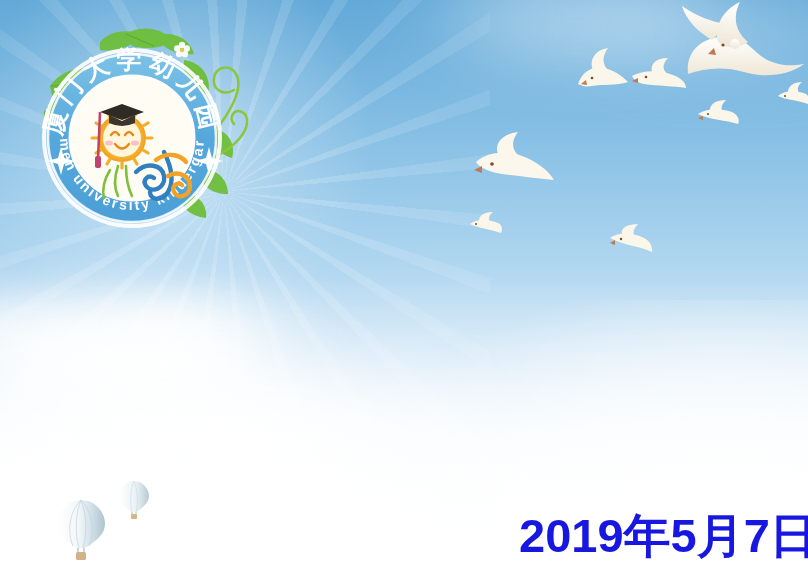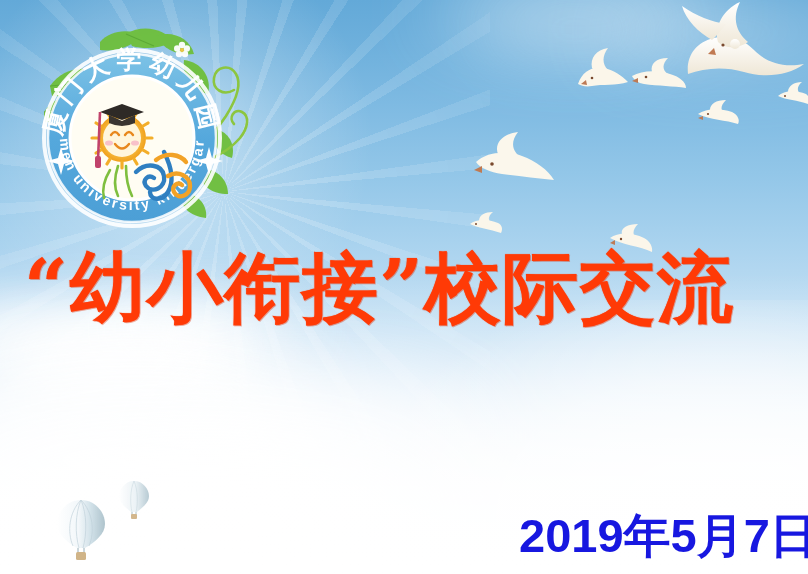--- a/index.html
+++ b/index.html
@@ -404,17 +404,16 @@
 
       <g fill="none" stroke-linecap="round">
         <path d="M122 152 C132 142 148 144 150 156 C152 168 138 174 132 166 C128 160 134 154 140 158" stroke="#2F7FC1" stroke-width="4.4"></path>
         <path d="M150 132 C158 148 160 162 154 172 C148 182 136 180 136 172" stroke="#2F7FC1" stroke-width="4.4"></path>
         <path d="M154 156 C164 150 176 156 176 166 C176 176 164 180 160 172 C157 166 164 161 168 165" stroke="#F2A226" stroke-width="4.4"></path>
         <path d="M142 140 C152 132 166 134 172 142" stroke="#F2A226" stroke-width="4.4"></path>
       </g>
     </svg>
   </div>
 
-  <div class="title-line" id="title-line-1">“幼小衔接”校际交流</div>
 
   <div id="event-date">2019年5月7日</div>
 
 </div>
 
 </body></html>

